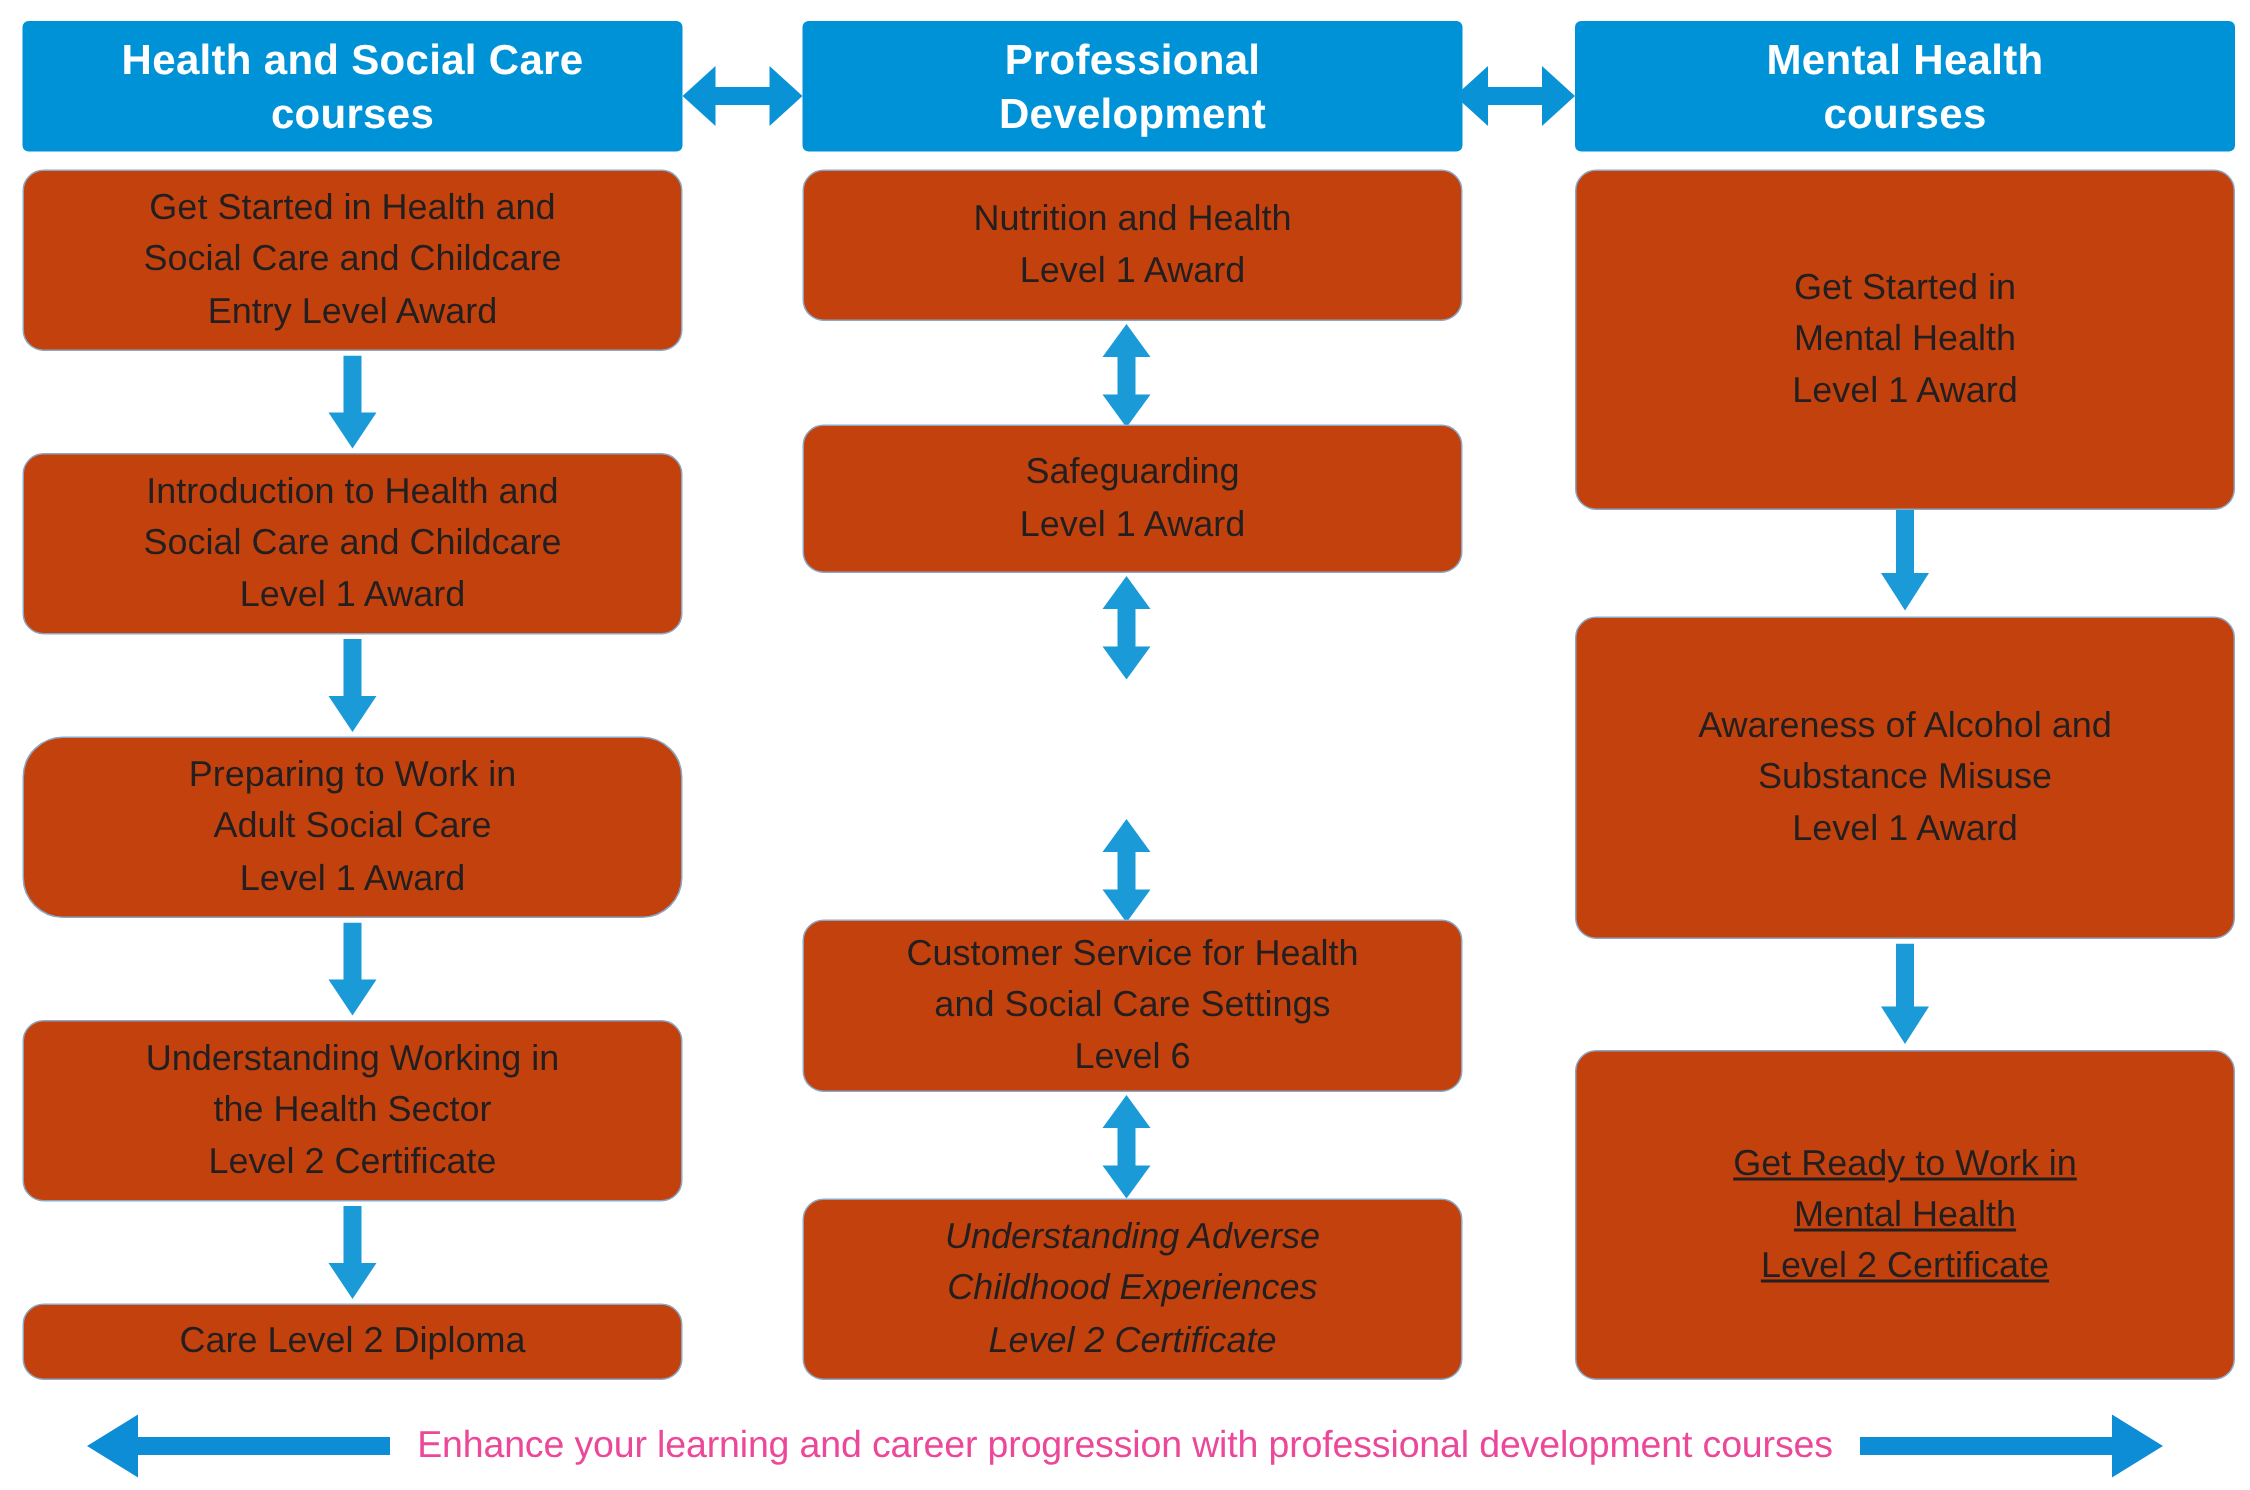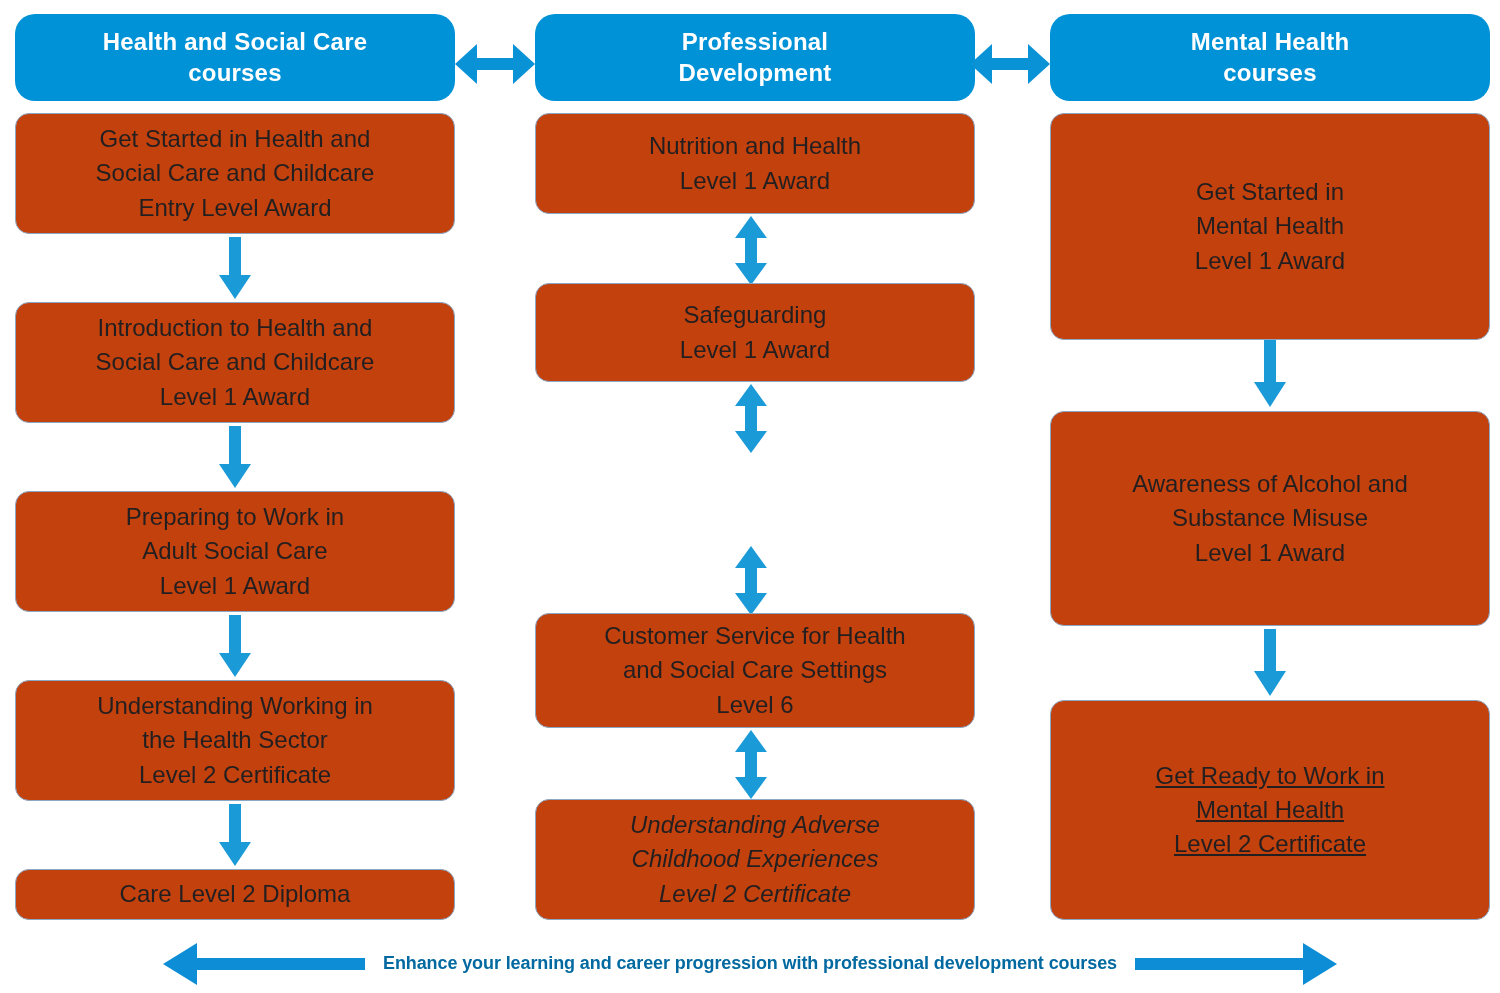--- a/index.html
+++ b/index.html
@@ -28,23 +28,23 @@
     top: 14px;
     width: 440px;
   }
   .col-left   { left: 15px;   }
   .col-middle { left: 535px;  }
   .col-right  { left: 1050px; }
 
   
   .col-header {
     background: #0092d6;
-    border-radius: 20px;
+    border-radius: 4px;
     color: #ffffff;
-    font-size: 24px;
+    font-size: 28px;
     font-weight: bold;
     line-height: 1.28;
     text-align: center;
     padding: 16px 10px;
     box-sizing: border-box;
     height: 87px;
     display: flex;
     align-items: center;
     justify-content: center;
     letter-spacing: 0.2px;
@@ -91,23 +91,23 @@
     left: 0;
     top: 934px;
     width: 1500px;
     height: 59px;
     display: flex;
     align-items: center;
     justify-content: center;
     gap: 0;
   }
   .banner-text {
-    color: #0369a1;
-    font-size: 18px;
-    font-weight: bold;
+    color: #ec4899;
+    font-size: 25px;
+    font-weight: normal;
     white-space: nowrap;
     padding: 0 18px;
     letter-spacing: -0.1px;
   }
   .banner-arrow svg { display: block; }
 </style>
 </head>
 <body>
 
 <div id="diagram">
@@ -138,21 +138,21 @@
 Level 1 Award</span>
   </div>
 
   <div class="v-arrow" style="left:218px; top:426px;">
     <svg width="34" height="63" viewBox="0 0 34 63">
       <rect x="11" y="0" width="12" height="40" fill="#1b9ad8"></rect>
       <polygon points="1,38 33,38 17,62" fill="#1b9ad8"></polygon>
     </svg>
   </div>
 
-  <div class="course-box" style="left:15px; top:491px; height:121px;">
+  <div class="course-box" style="left:15px; top:491px; height:121px;border-radius:27px;">
     <span>Preparing to Work in
 Adult Social Care
 Level 1 Award</span>
   </div>
 
   <div class="v-arrow" style="left:218px; top:615px;">
     <svg width="34" height="63" viewBox="0 0 34 63">
       <rect x="11" y="0" width="12" height="40" fill="#1b9ad8"></rect>
       <polygon points="1,38 33,38 17,62" fill="#1b9ad8"></polygon>
     </svg>

